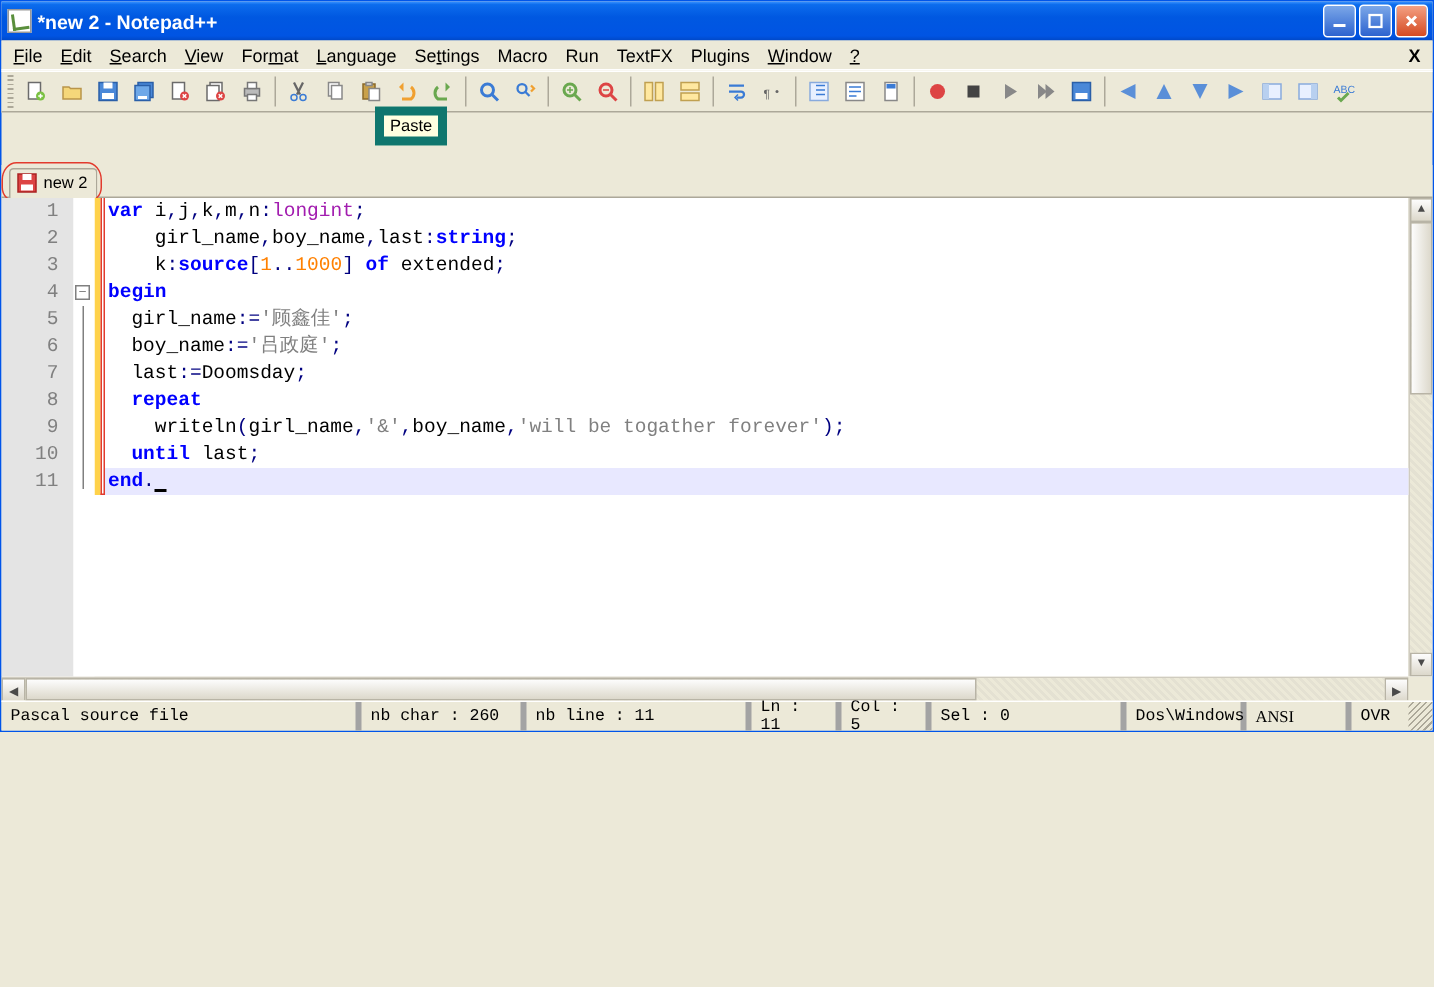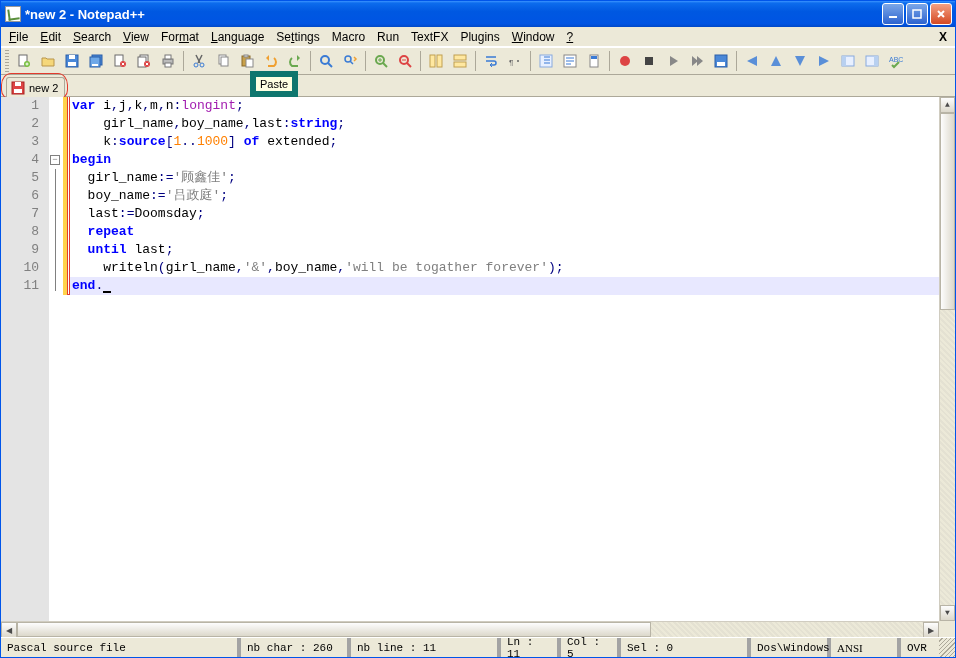--- a/index.html
+++ b/index.html
@@ -1,17 +1,17 @@
 <!DOCTYPE html>
 <html><head>
 <meta charset="utf-8">
 <style>
 * { margin:0; padding:0; box-sizing:border-box; }
 body { font-family:"Tahoma","Microsoft Sans Serif",sans-serif; font-size:11px; overflow:hidden; width:956px; height:658px; background:#ece9d8; }
-.window { width:956px; height:658px; display:flex; flex-direction:column; border:1px solid #0055ea; }
+.window { width:956px; height:488px; display:flex; flex-direction:column; border:1px solid #0055ea; }
 
 .titlebar { height:26px; background:linear-gradient(to bottom,#3a93ff 0%,#0c6ced 8%,#0058e1 40%,#0054e3 88%,#0048c7 100%); display:flex; align-items:center; color:#fff; font-weight:bold; font-size:13px; padding:0 2px 0 4px; }
 .titlebar .icon { width:16px; height:16px; margin-right:4px; background:#fff; border:1px solid #999; position:relative; }
 .titlebar .icon::after { content:""; position:absolute; left:2px; top:2px; width:9px; height:9px; border-left:2px solid #5a8f3c; border-bottom:2px solid #5a8f3c; transform:rotate(-8deg); }
 .titlebar .title { flex:1; }
 .winbtns { display:flex; gap:2px; margin-right:1px; }
 .winbtn { width:22px; height:22px; border-radius:3px; border:1px solid #fff; display:flex; align-items:center; justify-content:center; font-weight:bold; color:#fff; font-size:12px; }
 .winbtn.min,.winbtn.max { background:linear-gradient(to bottom,#7ba7e8,#2d63cf); }
 .winbtn.close { background:linear-gradient(to bottom,#f4a082,#d44a23); }
 .winbtn svg { width:12px; height:12px; }
@@ -22,21 +22,21 @@
 .menubar .spacer { flex:1; }
 .menubar .xbtn { padding:2px 6px; font-weight:bold; }
 
 .toolbar { height:28px; background:#ece9d8; display:flex; align-items:center; padding:2px 4px; gap:2px; border-top:1px solid #fff; border-bottom:1px solid #aca899; position:relative; }
 .tbgrip { width:4px; height:22px; background:repeating-linear-gradient(to bottom,#aca899 0 1px,transparent 1px 3px); margin-right:2px; }
 .tbtn { width:22px; height:22px; display:flex; align-items:center; justify-content:center; cursor:default; border:1px solid transparent; }
 .tbtn svg { width:16px; height:16px; }
 .tsep { width:1px; height:20px; background:#aca899; margin:0 2px; }
 .tooltip { position:absolute; left:249px; top:23px; background:#ffffe1; border:6px solid #0f766e; padding:1px 4px; font-size:11px; z-index:10; }
 
-.tabbar { height:22px; background:#ece9d8; display:flex; align-items:flex-end; padding:0 2px 0 5px; border-bottom:1px solid #aca899; position:relative; }
+.tabbar { height:22px; background:#ece9d8; display:flex; align-items:center; padding:0 2px 0 5px; border-bottom:1px solid #aca899; position:relative;margin-top:35px; }
 .tab { height:20px; display:flex; align-items:center; padding:0 6px 0 4px; gap:4px; background:#ece9d8; border:1px solid #aca899; border-bottom:none; border-radius:3px 3px 0 0; font-size:11px; position:relative; top:1px; }
 .tab.circled { position:relative; }
 .tab.circled::after { content:""; position:absolute; left:-6px; top:-5px; right:-4px; bottom:-3px; border:1px solid #e23b2e; border-radius:10px 10px 10px 10px / 12px 12px 10px 10px; pointer-events:none; }
 .tab .tabicon { width:14px; height:14px; }
 
 .editor { flex:1; display:flex; background:#fff; overflow:hidden; font-family:"Courier New",monospace; font-size:13px; line-height:18px; position:relative; }
 .gutter { width:48px; background:#e4e4e4; color:#808080; text-align:right; padding-right:10px; }
 .gutter .ln { height:18px; }
 .foldcol { width:14px; background:#fff; position:relative; }
 .foldbox { position:absolute; left:1px; width:10px; height:10px; border:1px solid #808080; background:#fff; font-size:9px; line-height:8px; text-align:center; color:#808080; }
@@ -376,22 +376,22 @@
       </div>
       <div class="code" id="code">
           <div class="codeline"><span></span><span class="kw">var</span><span class="ident"> i</span><span class="op">,</span><span class="ident">j</span><span class="op">,</span><span class="ident">k</span><span class="op">,</span><span class="ident">m</span><span class="op">,</span><span class="ident">n</span><span class="op">:</span><span class="type">longint</span><span class="op">;</span></div>
           <div class="codeline"><span>    </span><span class="ident">girl_name</span><span class="op">,</span><span class="ident">boy_name</span><span class="op">,</span><span class="ident">last</span><span class="op">:</span><span class="kw">string</span><span class="op">;</span></div>
           <div class="codeline"><span>    </span><span class="ident">k</span><span class="op">:</span><span class="kw">source</span><span class="op">[</span><span class="num">1</span><span class="op">..</span><span class="num">1000</span><span class="op">]</span><span class="ident"> </span><span class="kw">of</span><span class="ident"> extended</span><span class="op">;</span></div>
           <div class="codeline"><span></span><span class="kw">begin</span></div>
           <div class="codeline"><span>  </span><span class="ident">girl_name</span><span class="op">:=</span><span class="str">'顾鑫佳'</span><span class="op">;</span></div>
           <div class="codeline"><span>  </span><span class="ident">boy_name</span><span class="op">:=</span><span class="str">'吕政庭'</span><span class="op">;</span></div>
           <div class="codeline"><span>  </span><span class="ident">last</span><span class="op">:=</span><span class="ident">Doomsday</span><span class="op">;</span></div>
           <div class="codeline"><span>  </span><span class="kw">repeat</span></div>
+          <div class="codeline"><span>    </span><span class="ident">writeln</span><span class="op">(</span><span class="ident">girl_name</span><span class="op">,</span><span class="str">'&amp;'</span><span class="op">,</span><span class="ident">boy_name</span><span class="op">,</span><span class="str">'will be togather forever'</span><span class="op">);</span></div>
           <div class="codeline"><span>  </span><span class="kw">until</span><span class="ident"> last</span><span class="op">;</span></div>
-          <div class="codeline"><span>    </span><span class="ident">writeln</span><span class="op">(</span><span class="ident">girl_name</span><span class="op">,</span><span class="str">'&amp;'</span><span class="op">,</span><span class="ident">boy_name</span><span class="op">,</span><span class="str">'will be togather forever'</span><span class="op">);</span></div>
           <div class="codeline current"><span></span><span class="kw">end</span><span class="op">.</span><span class="cursor"></span></div>
         </div>
       <div class="scrollbar-v">
         <div class="scrollbtn">▲</div>
         <div class="scrolltrack">
             <div class="scrollthumb-v"></div>
           </div>
         <div class="scrollbtn">▼</div>
       </div>
     </div>

